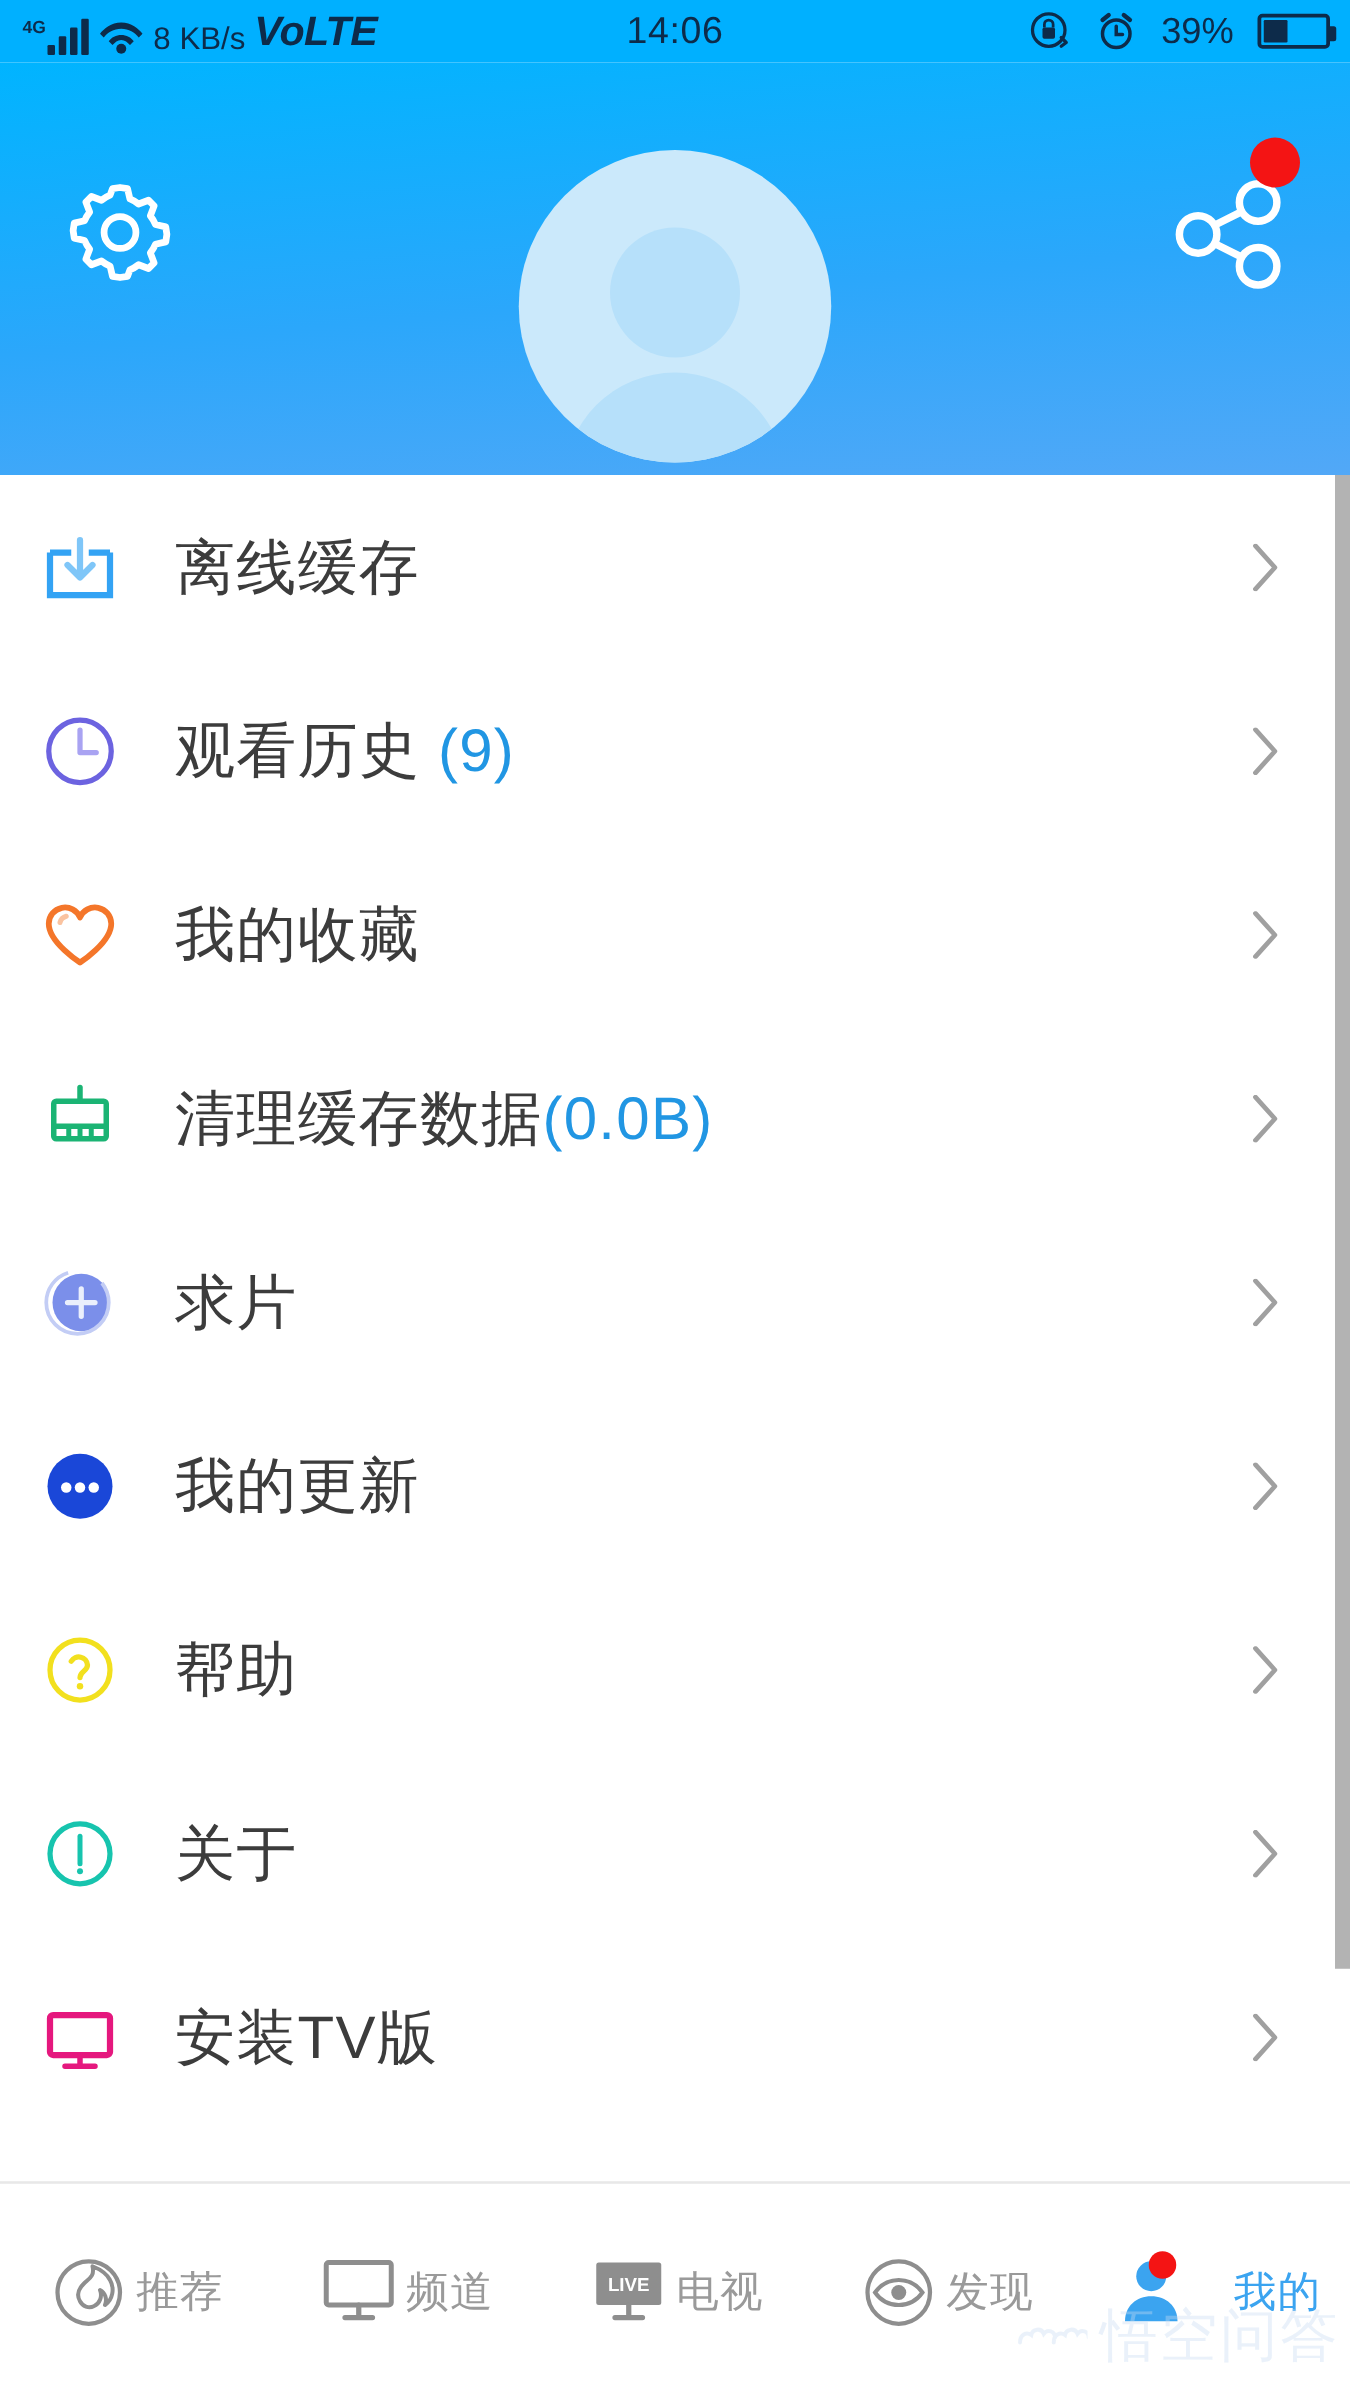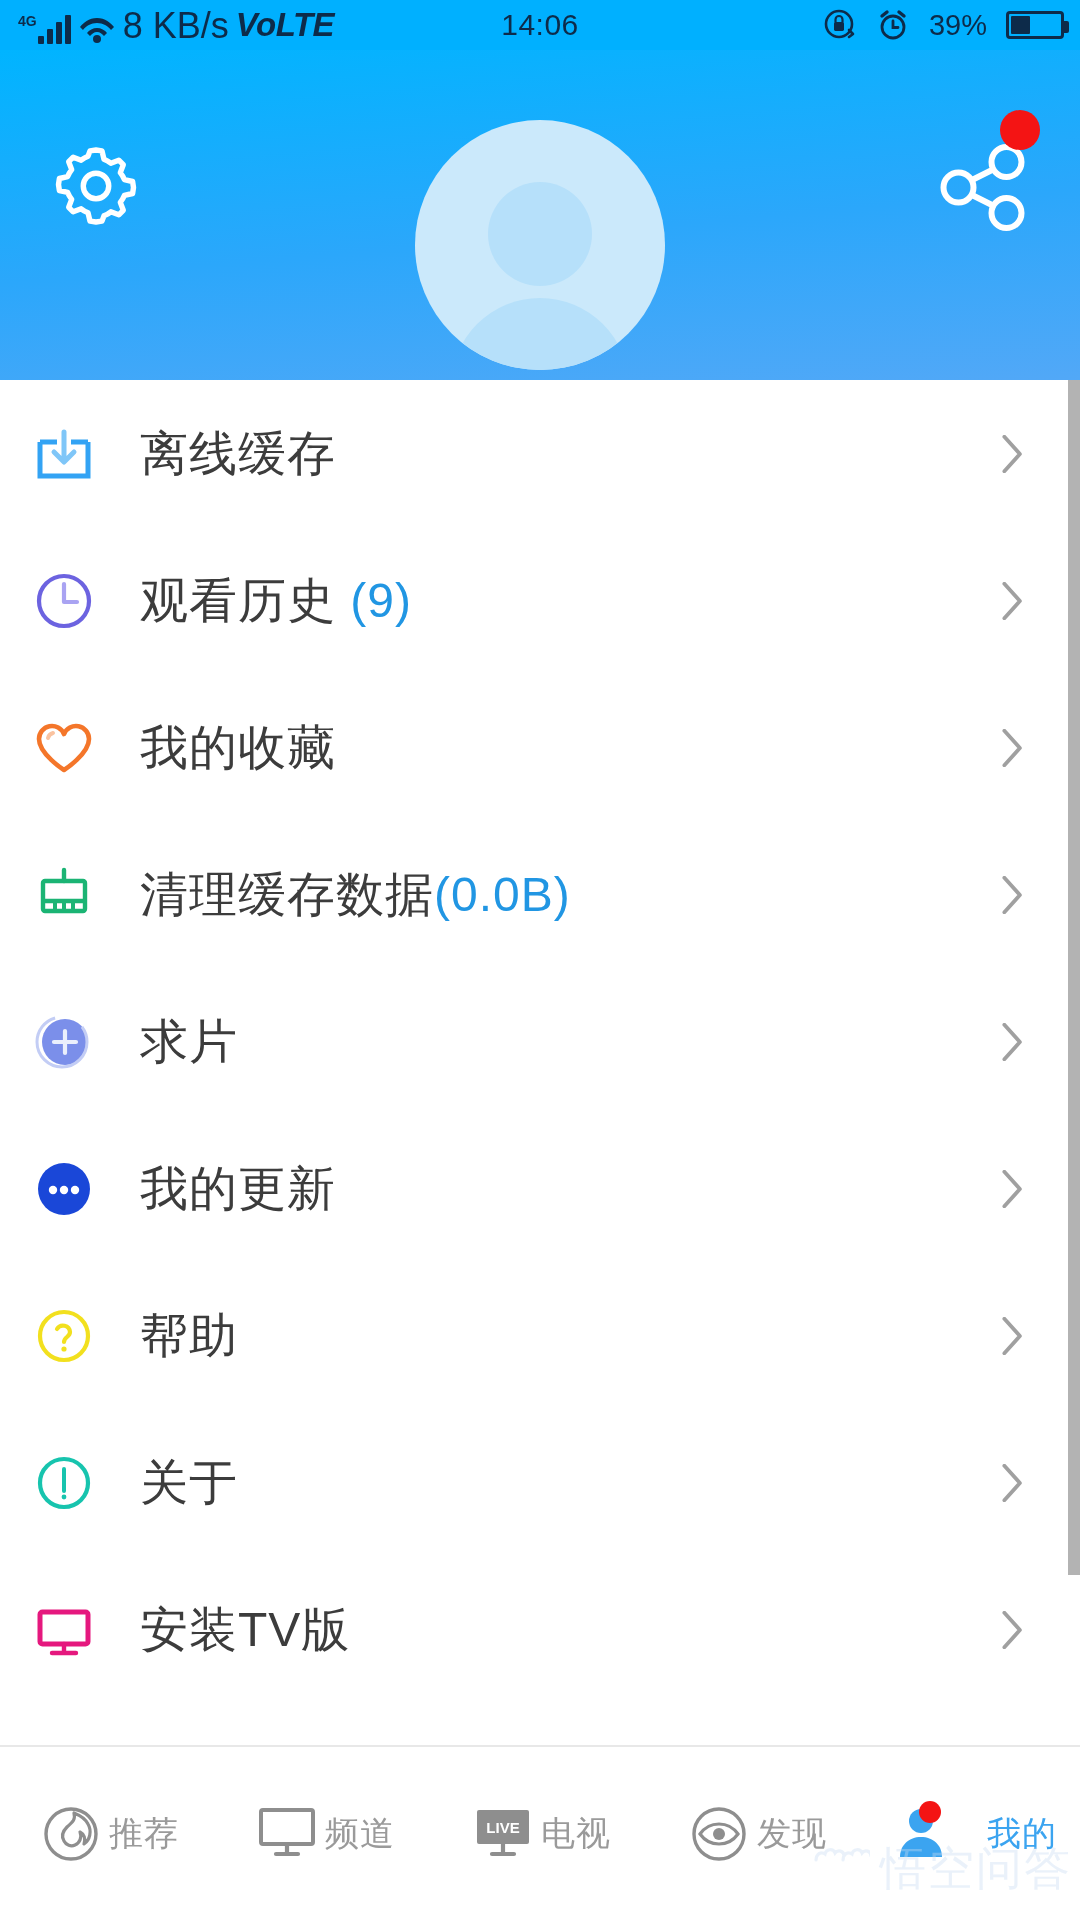--- a/index.html
+++ b/index.html
@@ -17,21 +17,21 @@
     display:flex; align-items:center; padding:0 16px;
   }
   .sb-left{ display:flex; align-items:flex-end; gap:7px; }
   .sb-center{ position:absolute; left:0; right:0; text-align:center;
               font-size:30px; letter-spacing:.5px; pointer-events:none; }
   .sb-right{ margin-left:auto; display:flex; align-items:center; gap:19px; }
   .net-type{ font-size:14px; font-weight:700; line-height:1;
              position:relative; top:-16px; left:2px; }
   .sig-wrap{ position:relative; display:flex; align-items:flex-end; gap:3px; height:30px; }
   .sig-bar{ width:6px; background:#0d2b4a; border-radius:1px; }
-  .speed{ font-size:36px; line-height:1; }
+  .speed{ font-size:25px; line-height:1; }
   .volte{ font-size:33px; font-style:italic; font-weight:700; letter-spacing:-.5px; }
   .pct{ font-size:29px; line-height:1; }
   .batt{ width:58px; height:28px; border:3px solid #0d2b4a; border-radius:4px;
          position:relative; display:flex; align-items:center; padding:2px; }
   .batt::after{ content:""; position:absolute; right:-8px; top:7px;
                 width:5px; height:12px; background:#0d2b4a; border-radius:0 2px 2px 0; }
   .batt-fill{ height:100%; background:#0d2b4a; border-radius:1px; }
 
   
   .header{
@@ -89,21 +89,21 @@
   .tab-ico{ width:68px; height:62px; display:flex; align-items:center;
             justify-content:center; position:relative; }
   .tab-lbl{ font-size:34px; color:#9A9A9A; font-weight:300; letter-spacing:1px; }
   .tab.active .tab-lbl{ color:#3BA4F0;margin-left:28px; }
   .tab-dot{ position:absolute; right:14px; top:-2px; width:22px; height:22px;
             border-radius:50%; background:#F41414; }
 
   
   .watermark{
     position:absolute; right:8px; bottom:20px;
-    display:flex; gap:10px;
+    display:flex; align-items:center; gap:10px;
     opacity:.38; pointer-events:none;
   }
   .wm-text{ font-size:46px; color:#C9DDF2; letter-spacing:2px; font-weight:400; }
   .wm-logo{ font-size:34px; color:#C9DDF2; }
 </style>
 </head>
 <body>
 
 <div id="app">
 

